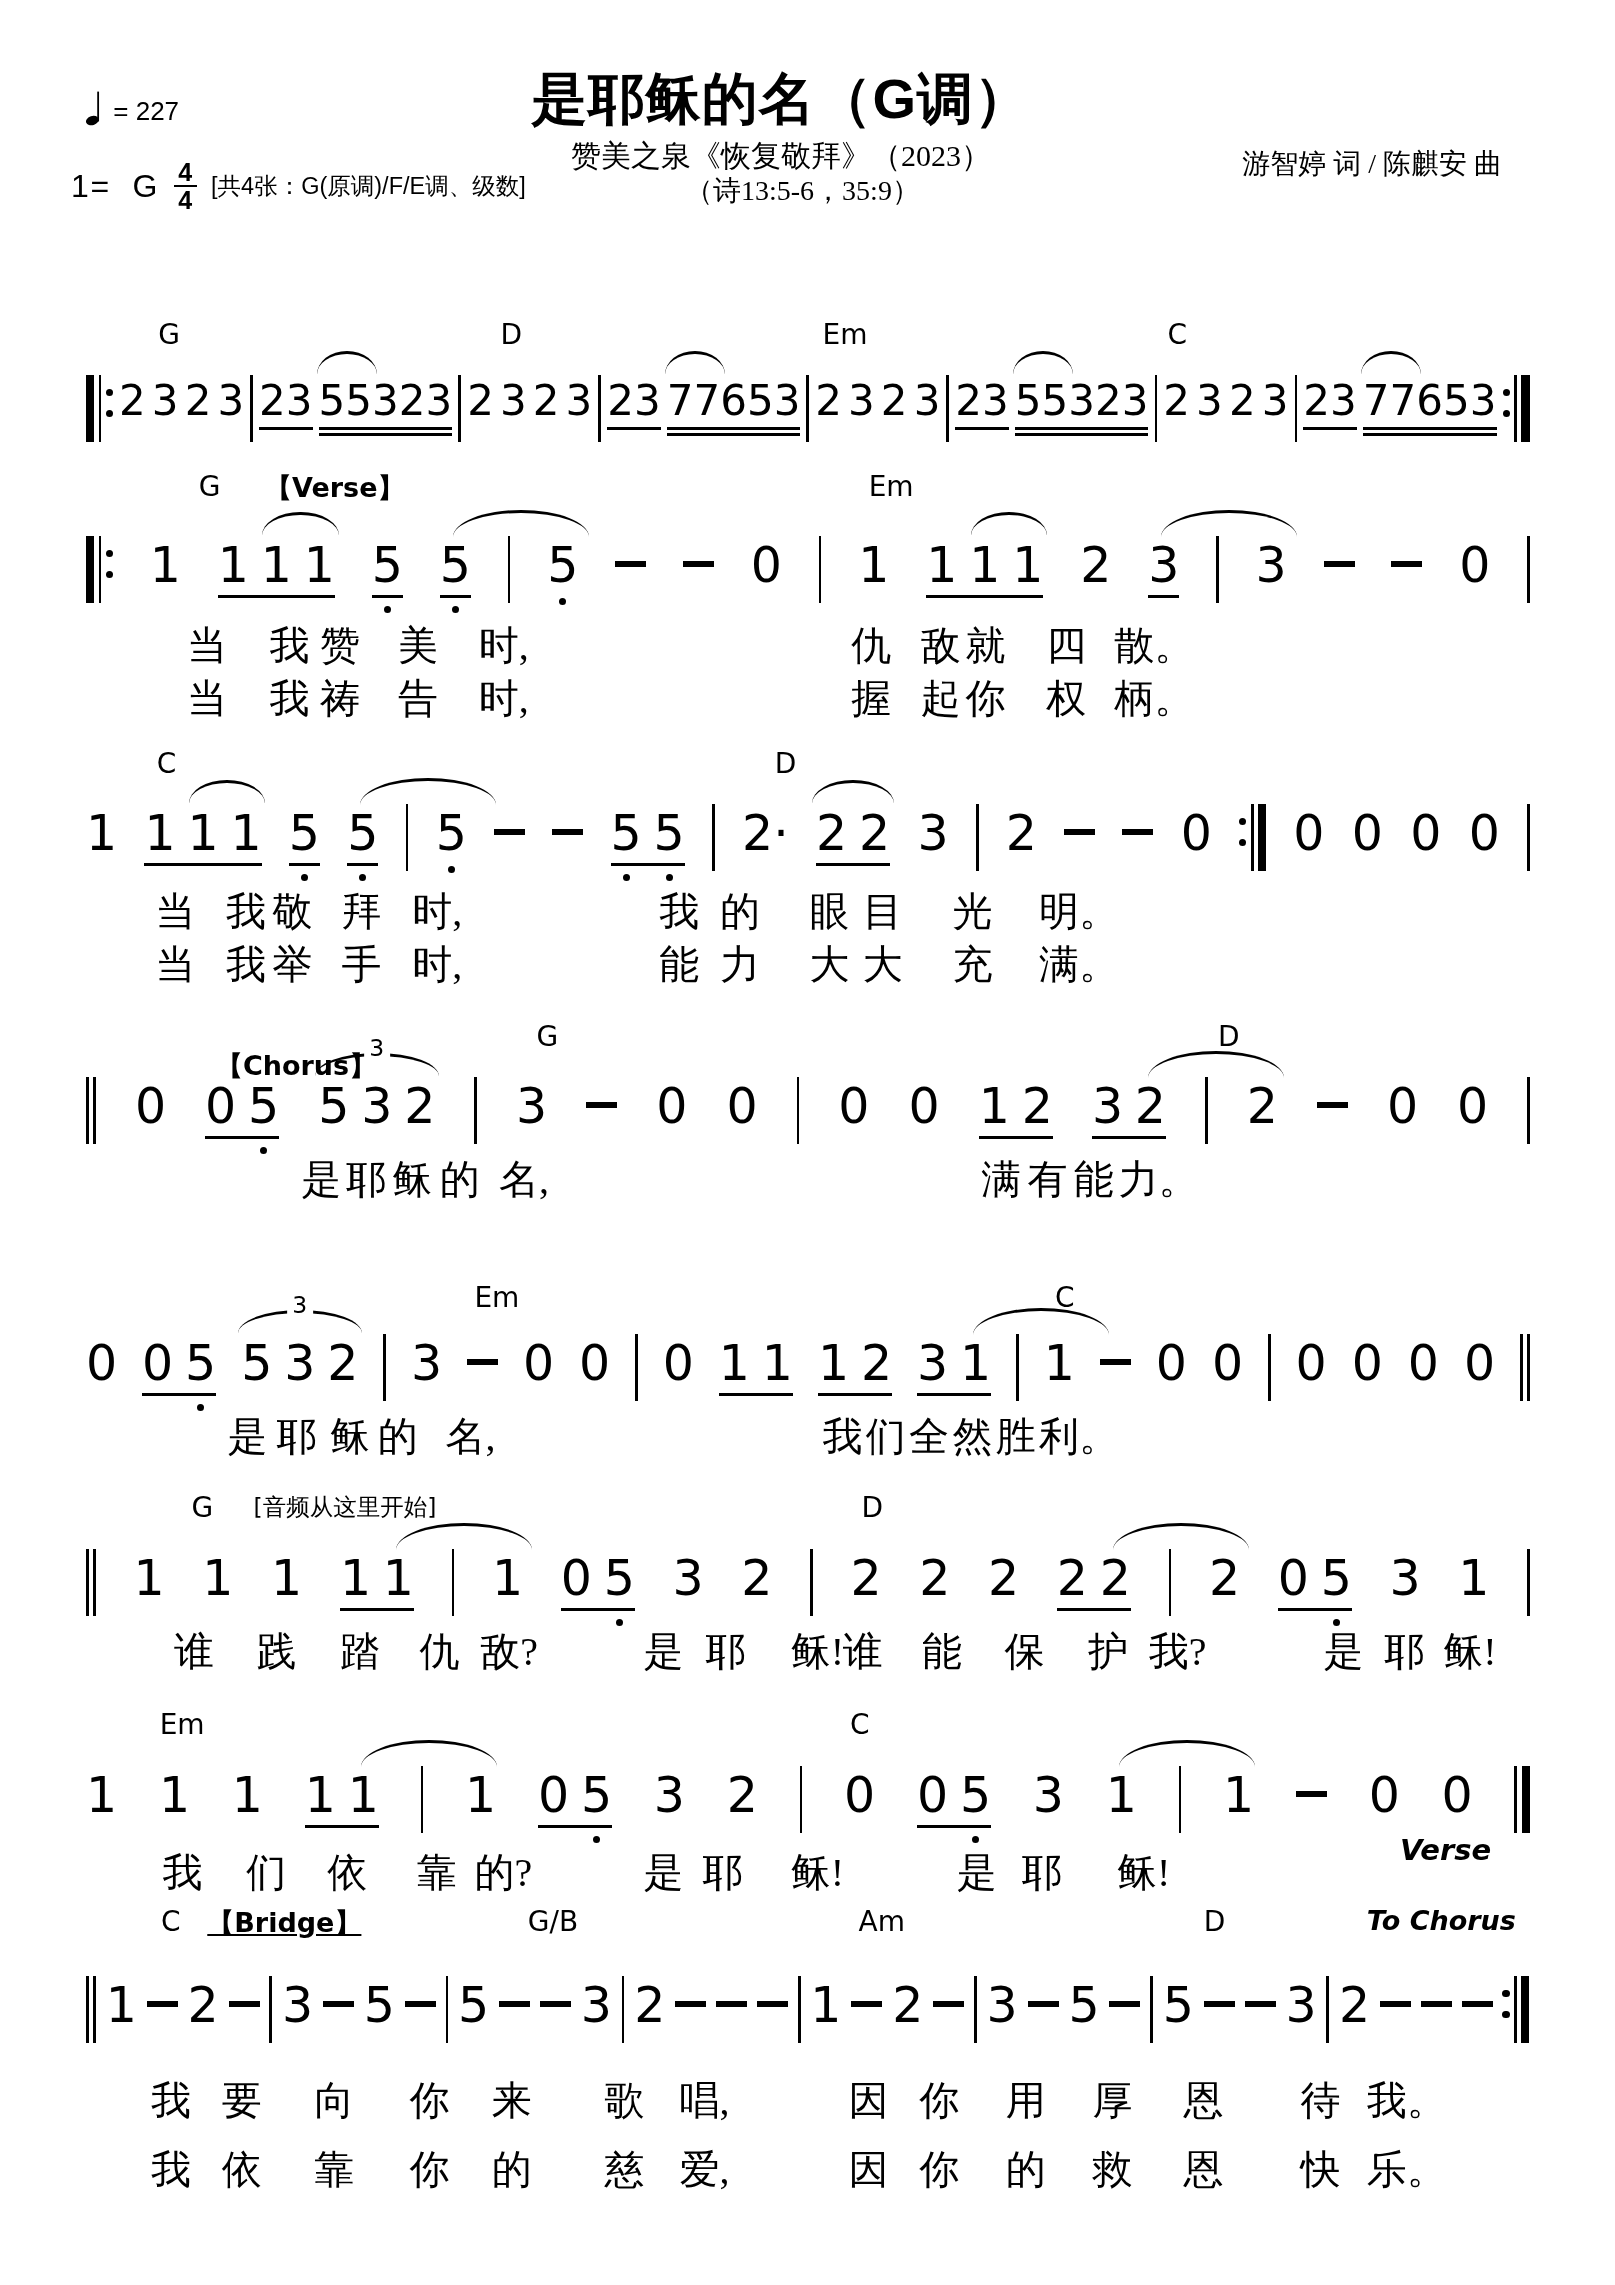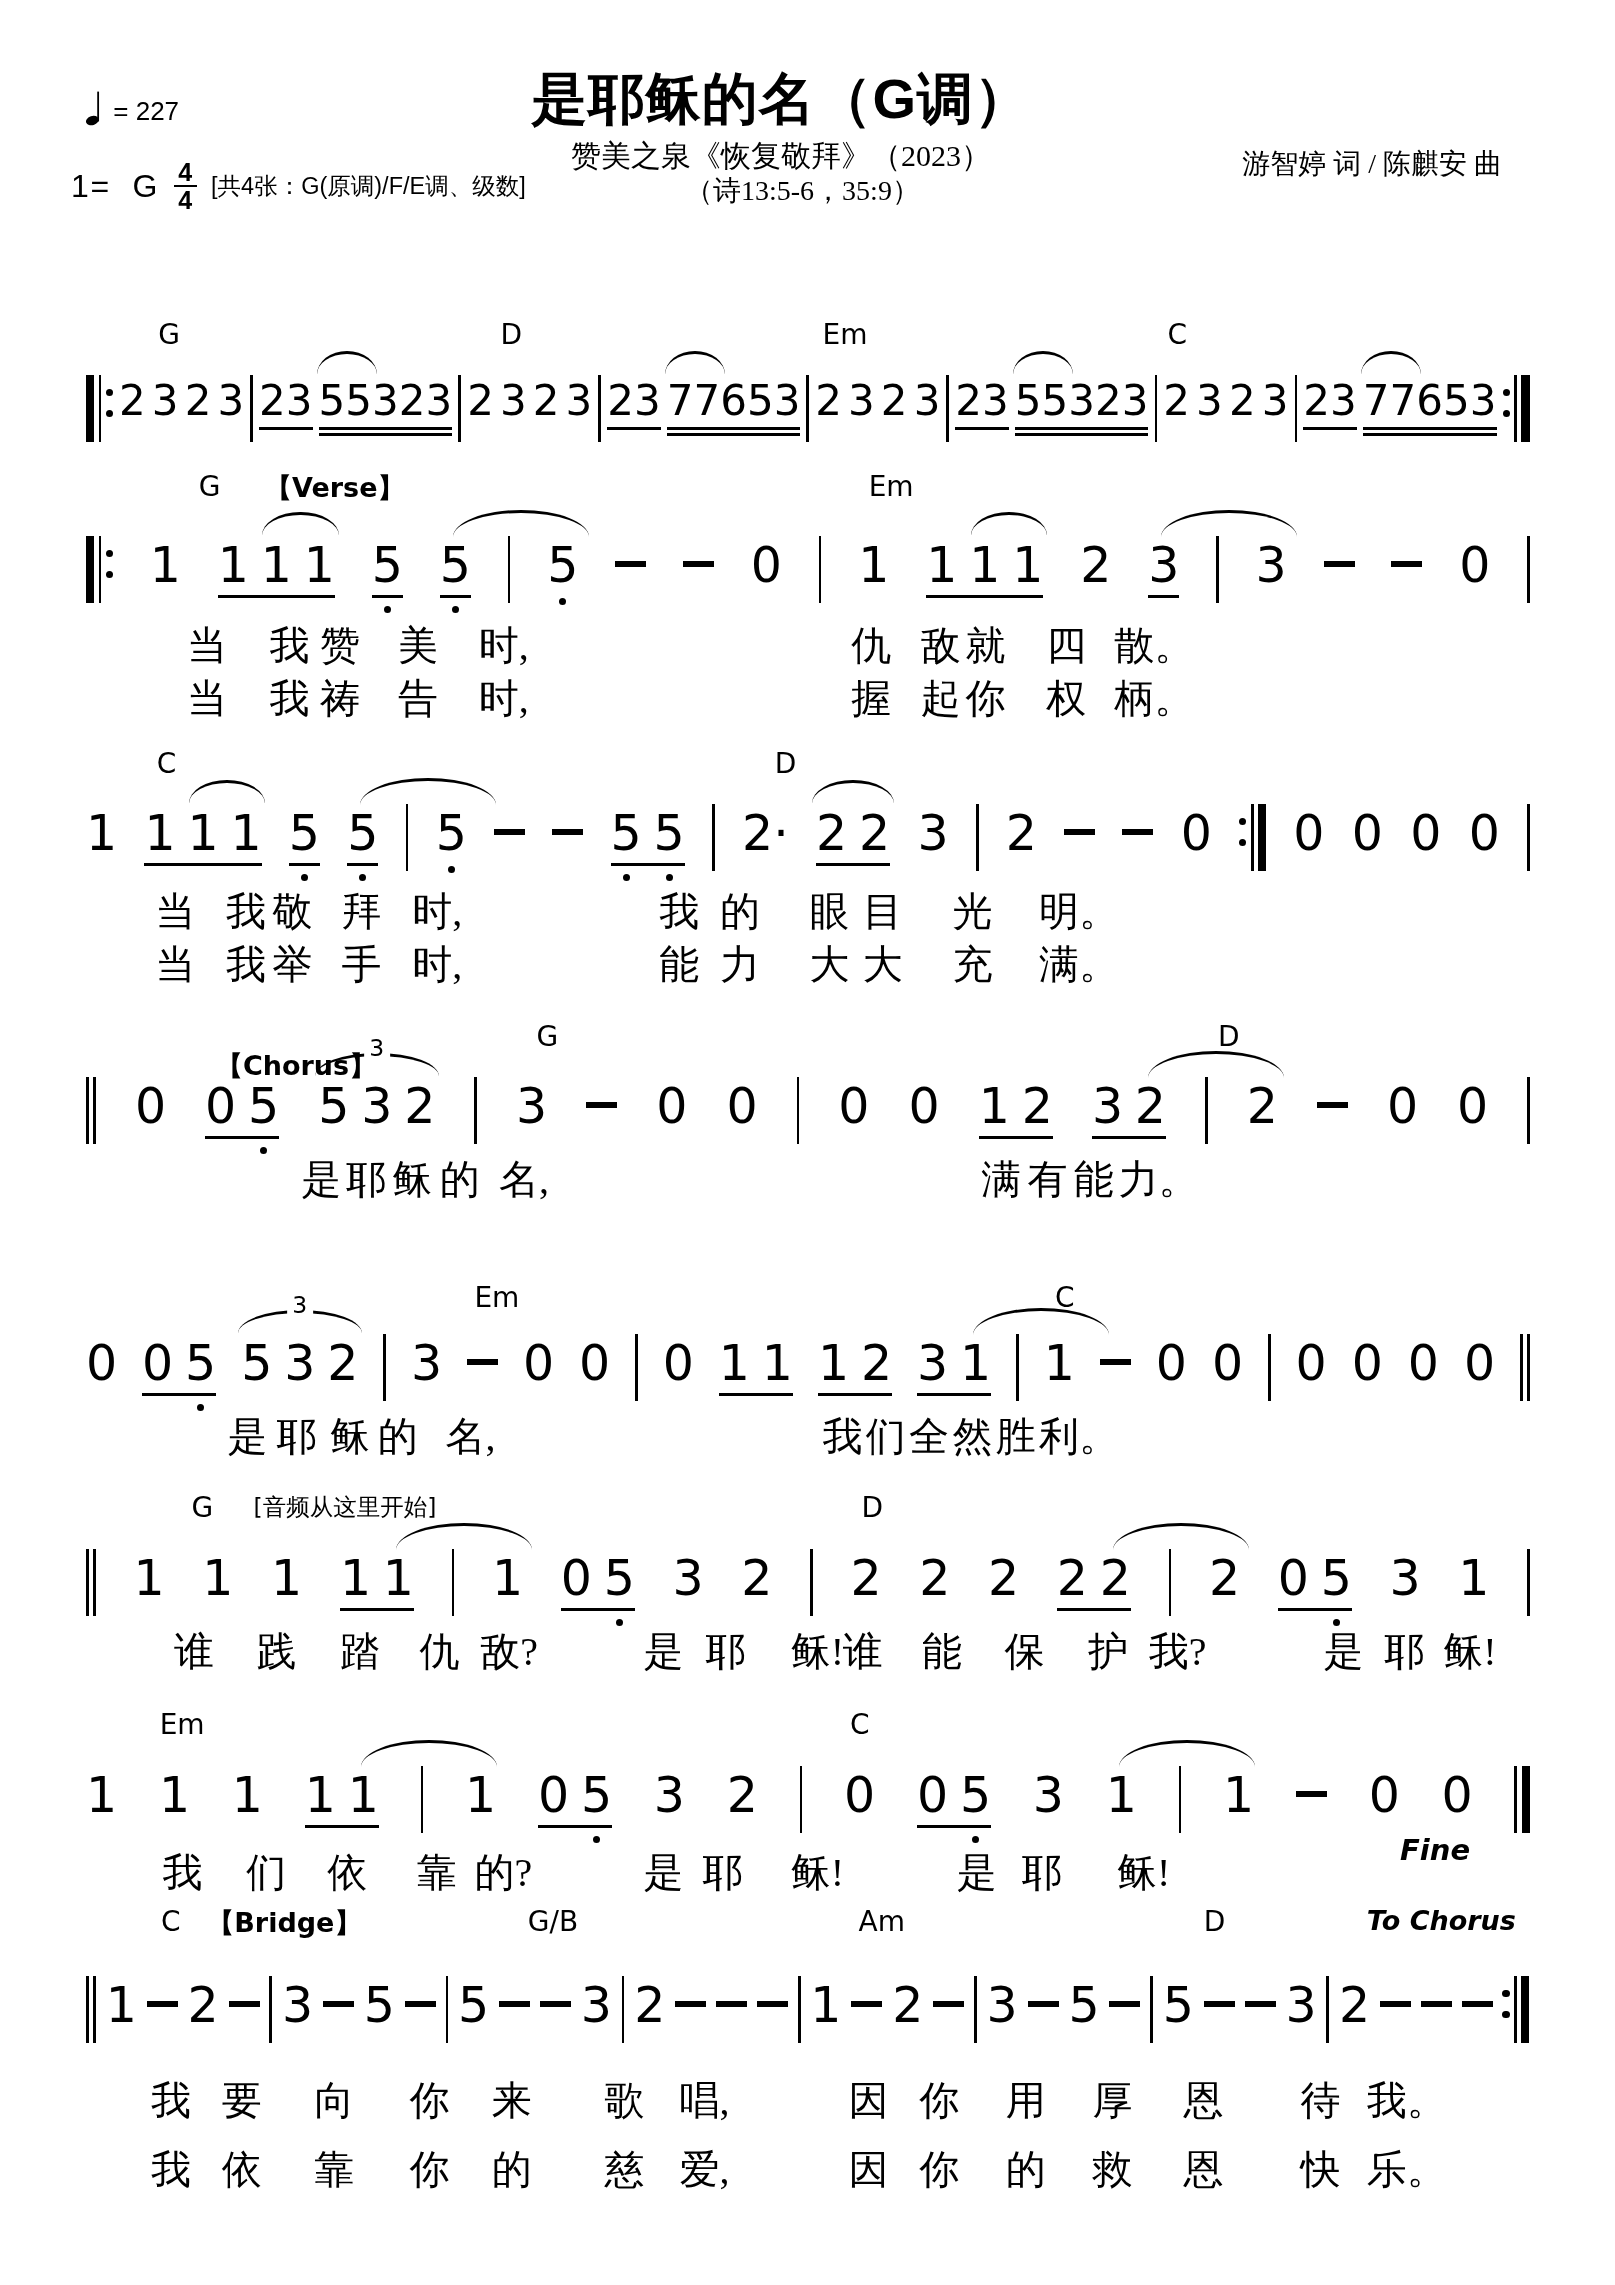--- a/index.html
+++ b/index.html
@@ -1168,27 +1168,27 @@
           <span class="lyr" style="left: 22.9%;">靠</span>
           <span class="lyr" style="left: 26.9%;">的?</span>
           <span class="lyr" style="left: 38.6%;">是</span>
           <span class="lyr" style="left: 42.7%;">耶</span>
           <span class="lyr" style="left: 48.8%;">稣!</span>
           <span class="lyr" style="left: 60.3%;">是</span>
           <span class="lyr" style="left: 64.8%;">耶</span>
           <span class="lyr" style="left: 71.4%;">稣!</span>
         </div>
         <div class="crow" style="top: 1833px;">
-          <span class="fine" style="left: 91%;">Fine</span>
+          <span class="fine" style="left: 91%;">Verse</span>
         </div>
       </section>
       <section class="mline">
         <div class="crow" style="top: 1905px;">
           <span class="chord " style="left: 5.2%;">C</span>
-          <span class="chord section" style="left: 8.4%;">【Bridge】</span>
+          <span class="chord section" style="left: 8.4%; text-decoration: underline;">【Bridge】</span>
           <span class="chord " style="left: 30.6%;">G/B</span>
           <span class="chord " style="left: 53.5%;">Am</span>
           <span class="chord " style="left: 77.4%;">D</span>
           <span class="chord tochorus" style="left: 88.7%;">To Chorus</span>
         </div>
         <div class="nrow" style="top: 1981px;">
           <span class="btok">
             <i class="bl"></i>
             <i class="bl"></i>
           </span>

